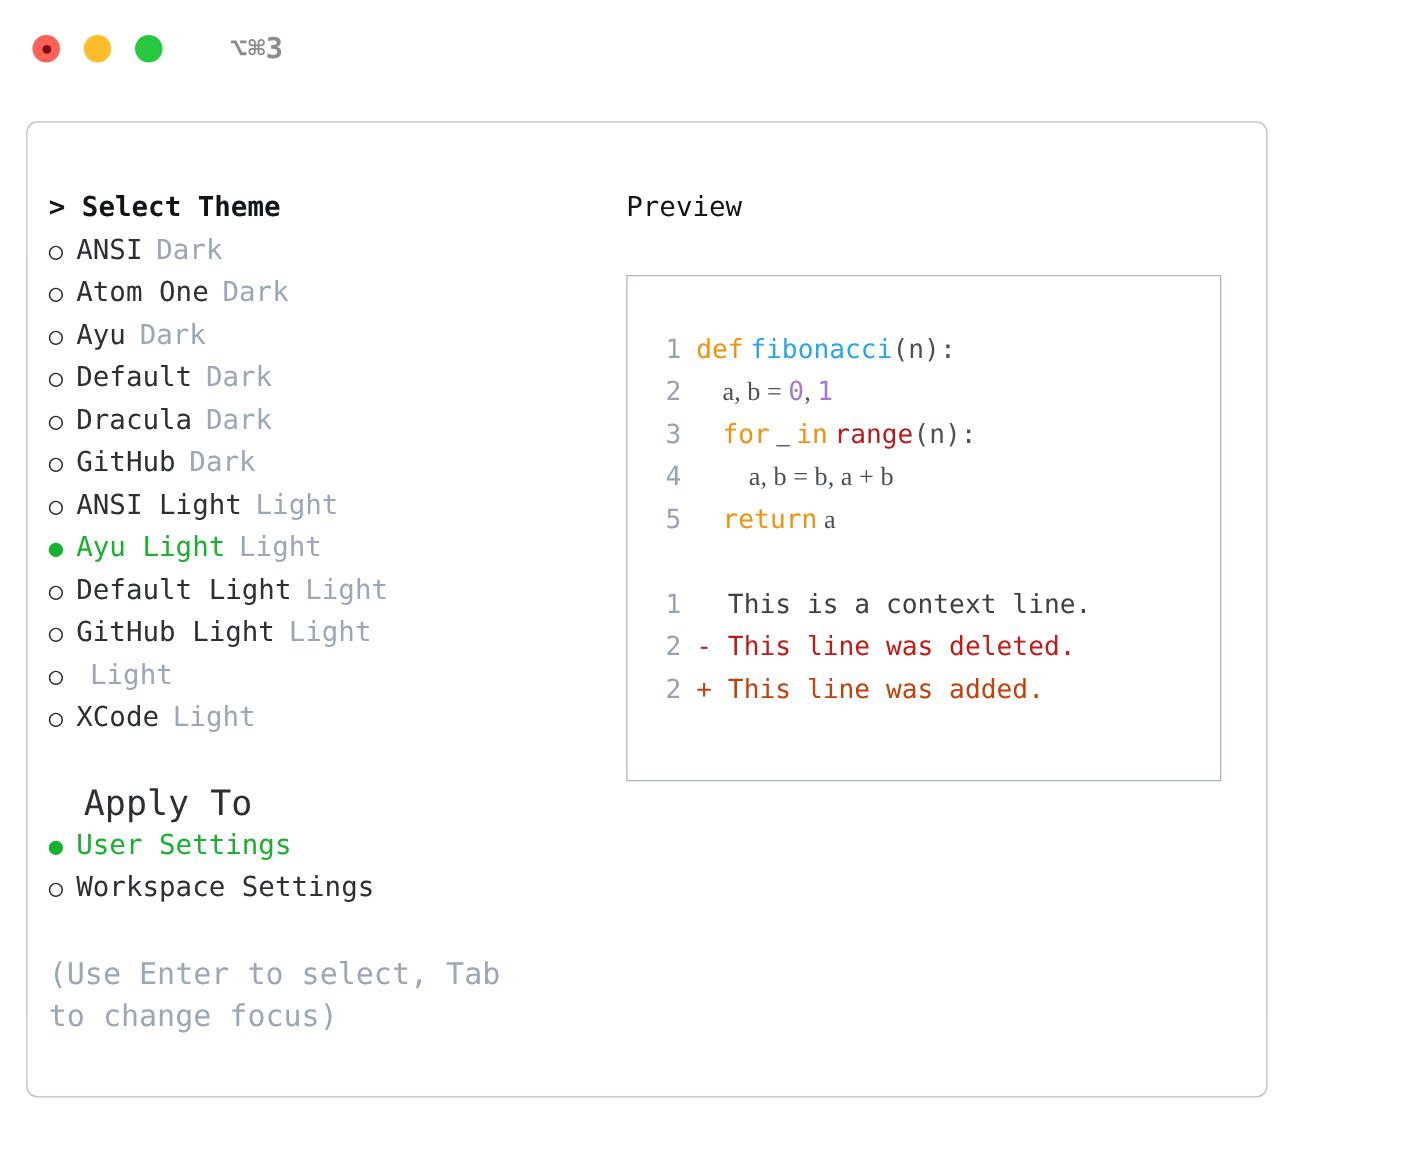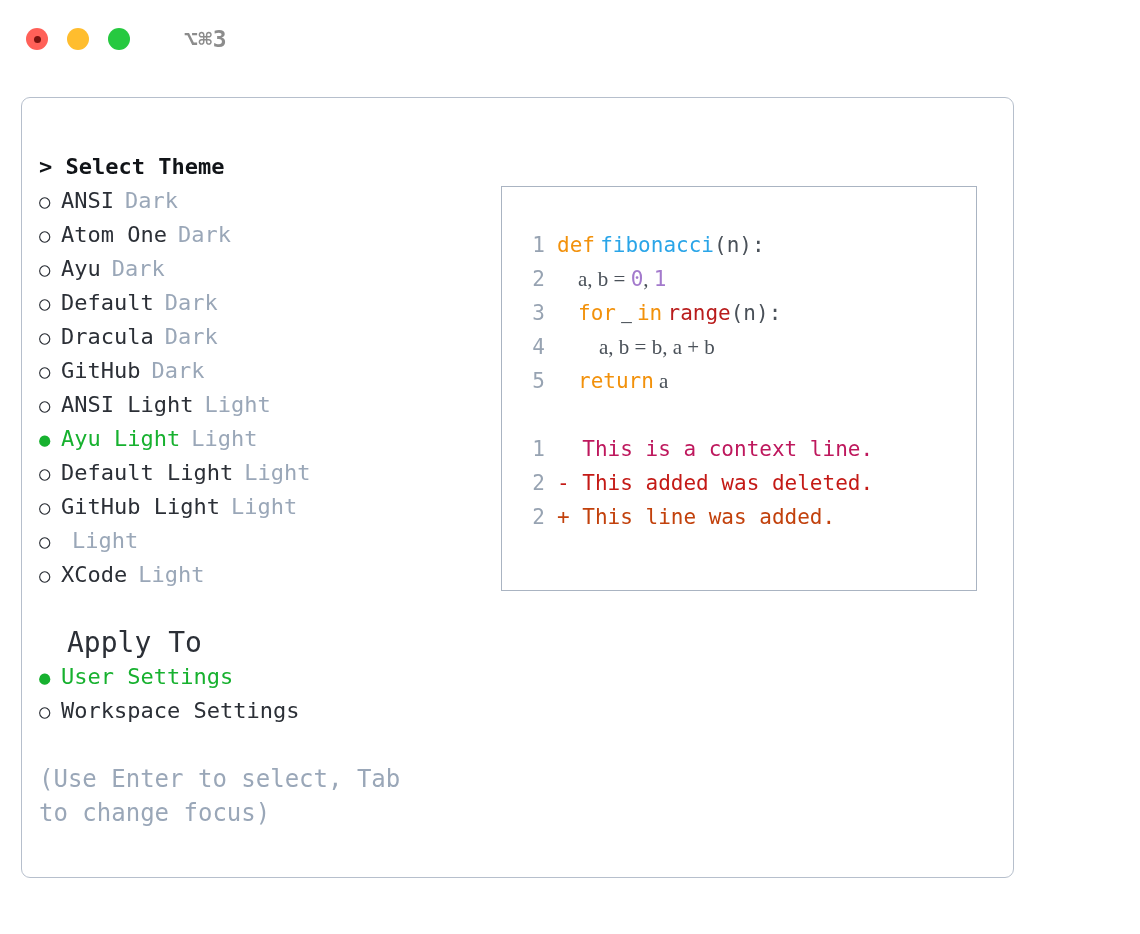--- a/index.html
+++ b/index.html
@@ -178,21 +178,21 @@
 
   
   .tok-kw    { color: #F2910B; text-align: right; }
   .tok-fn    { color: #2AA5E8; }
   .tok-num   { color: #A37ACC; }
   .tok-built { color: #b91c1c; }
   .tok-plain { color: #4a5159; font-family: Liberation Serif, serif; }
   .tok-punct { color: #4a5159; }
 
   .diff-gap { height: 34px; }
-  .diff-ctx { color: #be185d; }
+  .diff-ctx { color: #404040; }
   .diff-del { color: #C41A16; }
   .diff-add { color: #c2410c; }
 </style>
 </head>
 <body>
 
 <div class="window">
 
   <div class="titlebar">
     <div class="lights">
@@ -227,32 +227,33 @@
         <div class="section-label">Apply To</div>
         <div id="apply-items">
             <div class="opt-row selected"><span class="opt-marker">●</span><span class="opt-label">User Settings</span></div>
             <div class="opt-row"><span class="opt-marker">○</span><span class="opt-label">Workspace Settings</span></div>
           </div>
 
         <div class="hint">(Use Enter to select, Tab to change focus)</div>
       </div>
 
       <div class="right-col">
+        <div class="preview-header">Preview</div>
         <div class="preview-box">
           <div id="code-block">
               <div class="code-line"><span class="lineno">1</span><span class="code-text"><span class="tok-kw">def</span><span class="tok-plain"> </span><span class="tok-fn">fibonacci</span><span class="tok-punct">(n):</span></span></div>
               <div class="code-line"><span class="lineno">2</span><span class="code-text"><span class="tok-plain">    a, b = </span><span class="tok-num">0</span><span class="tok-plain">, </span><span class="tok-num">1</span></span></div>
               <div class="code-line"><span class="lineno">3</span><span class="code-text"><span class="tok-plain">    </span><span class="tok-kw">for</span><span class="tok-plain"> _ </span><span class="tok-kw">in</span><span class="tok-plain"> </span><span class="tok-built">range</span><span class="tok-punct">(n):</span></span></div>
               <div class="code-line"><span class="lineno">4</span><span class="code-text"><span class="tok-plain">        a, b = b, a + b</span></span></div>
               <div class="code-line"><span class="lineno">5</span><span class="code-text"><span class="tok-plain">    </span><span class="tok-kw">return</span><span class="tok-plain"> a</span></span></div>
             </div>
           <div class="diff-gap"></div>
           <div id="diff-block">
               <div class="code-line"><span class="lineno">1</span><span class="code-text diff-ctx"><span>  </span><span>This is a context line.</span></span></div>
-              <div class="code-line"><span class="lineno">2</span><span class="code-text diff-del"><span>- </span><span>This added was deleted.</span></span></div>
+              <div class="code-line"><span class="lineno">2</span><span class="code-text diff-del"><span>- </span><span>This line was deleted.</span></span></div>
               <div class="code-line"><span class="lineno">2</span><span class="code-text diff-add"><span>+ </span><span>This line was added.</span></span></div>
             </div>
         </div>
       </div>
 
     </div>
   </div>
 </div>
 
 </body></html>

